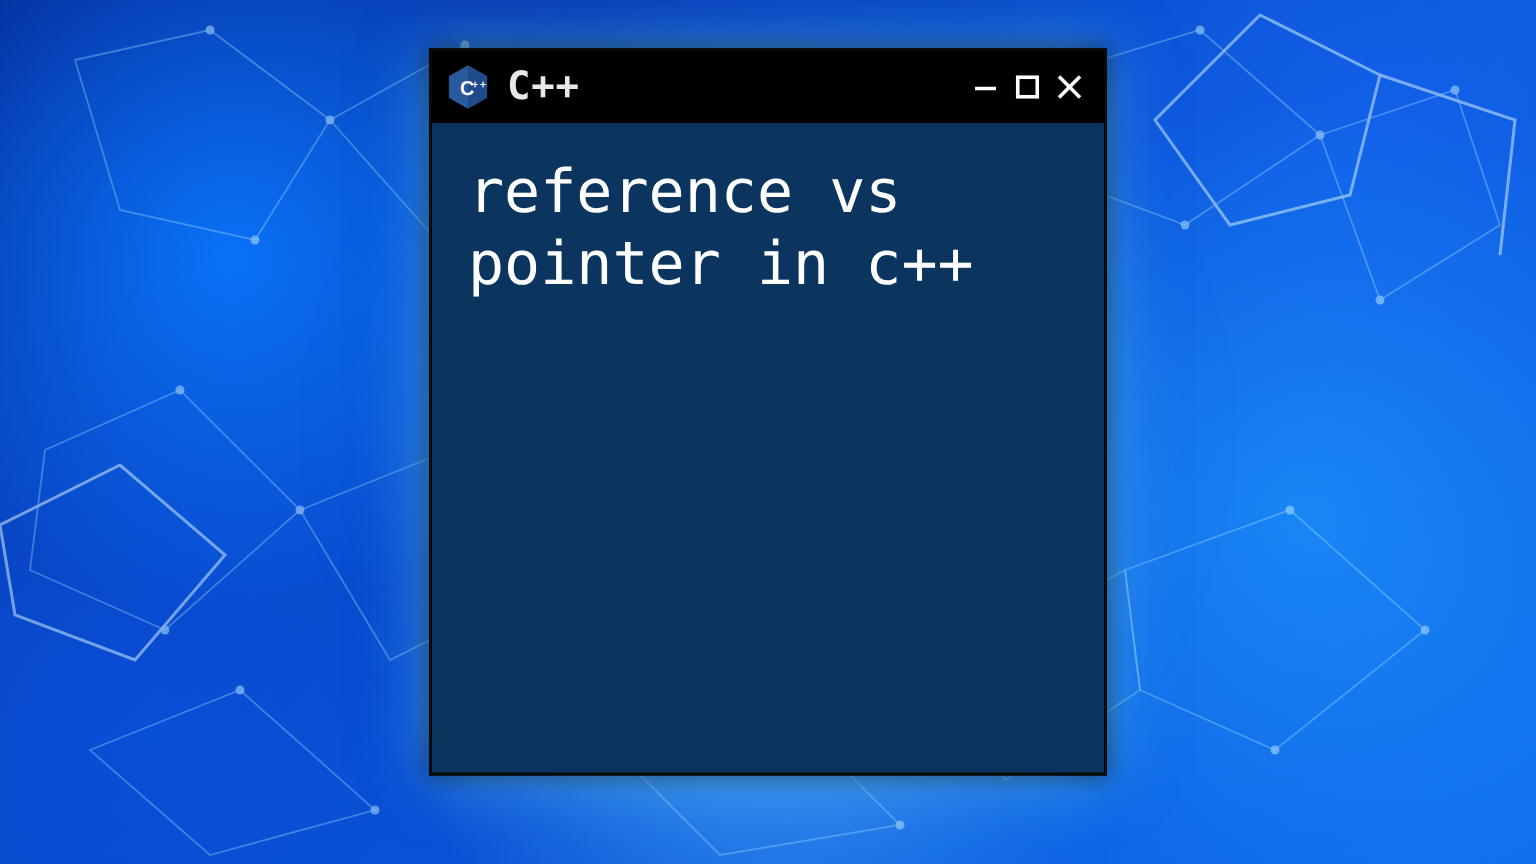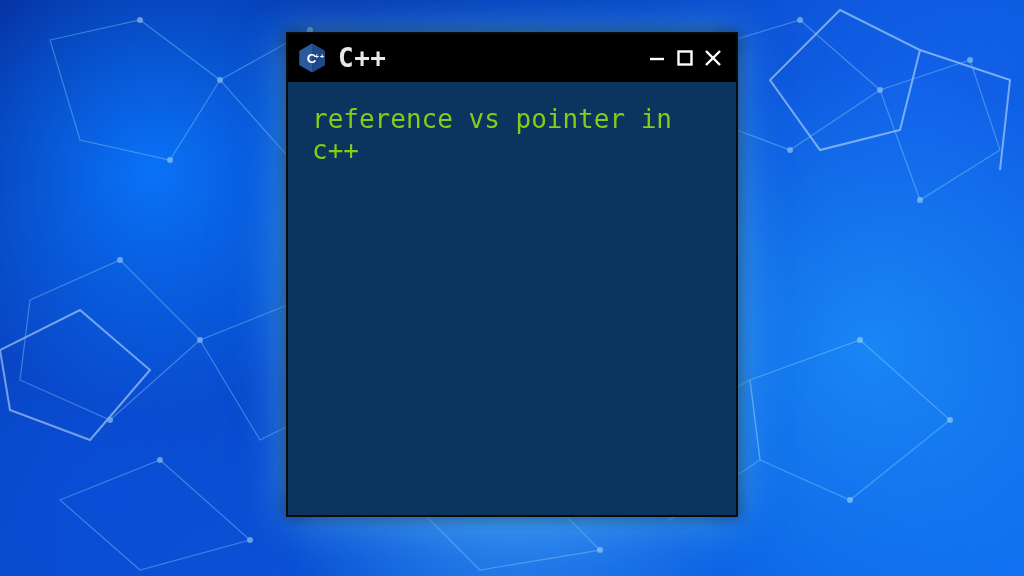--- a/index.html
+++ b/index.html
@@ -96,23 +96,23 @@
       color: #fff;
       cursor: pointer;
     }
     
     .ctrl svg { width: 20px; height: 20px; stroke: #fff; stroke-width: 2.4; fill: none; }
     
     .content {
       background: #0b355f;
       height: calc(100% - 48px);
       padding: 22px 24px;
-      color: #84cc16;
+      color: #ffffff;
       font-family: "DejaVu Sans Mono", "Consolas", "Courier New", monospace;
-      font-size: 26px;
+      font-size: 40px;
       line-height: 1.2;
       letter-spacing: 0px;
       white-space: pre-wrap;
       word-break: normal;
     }
   </style>
 </head>
 <body>
 
 <div class="bg-layer"></div>

